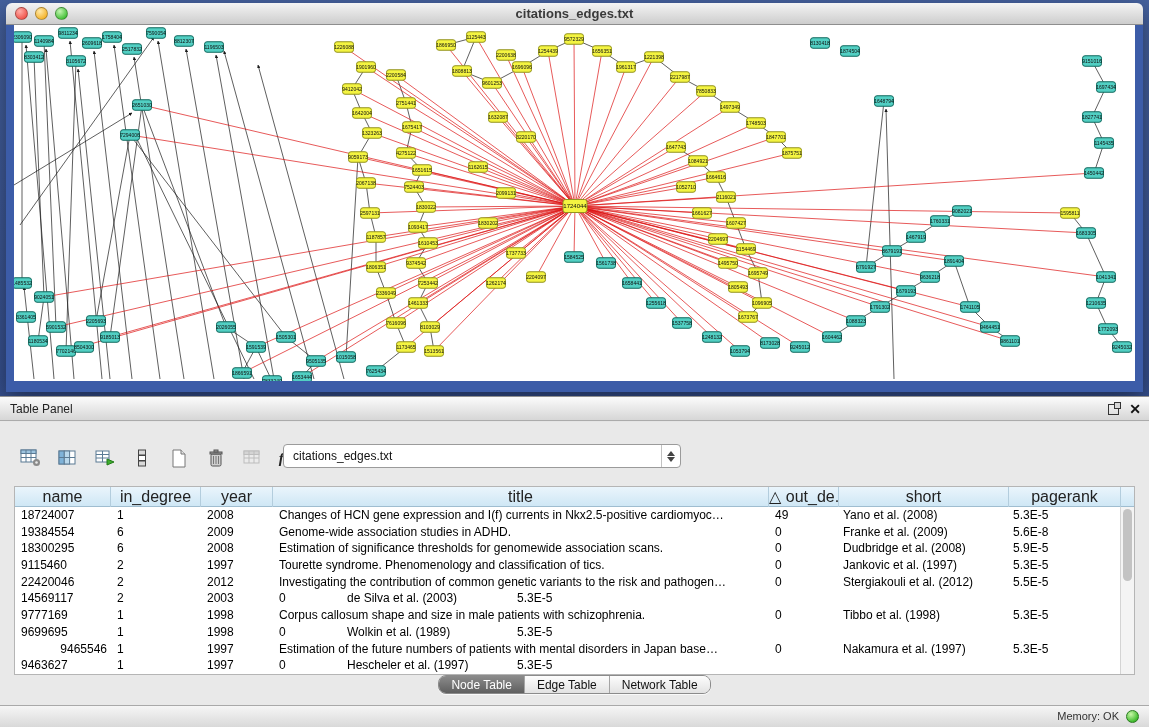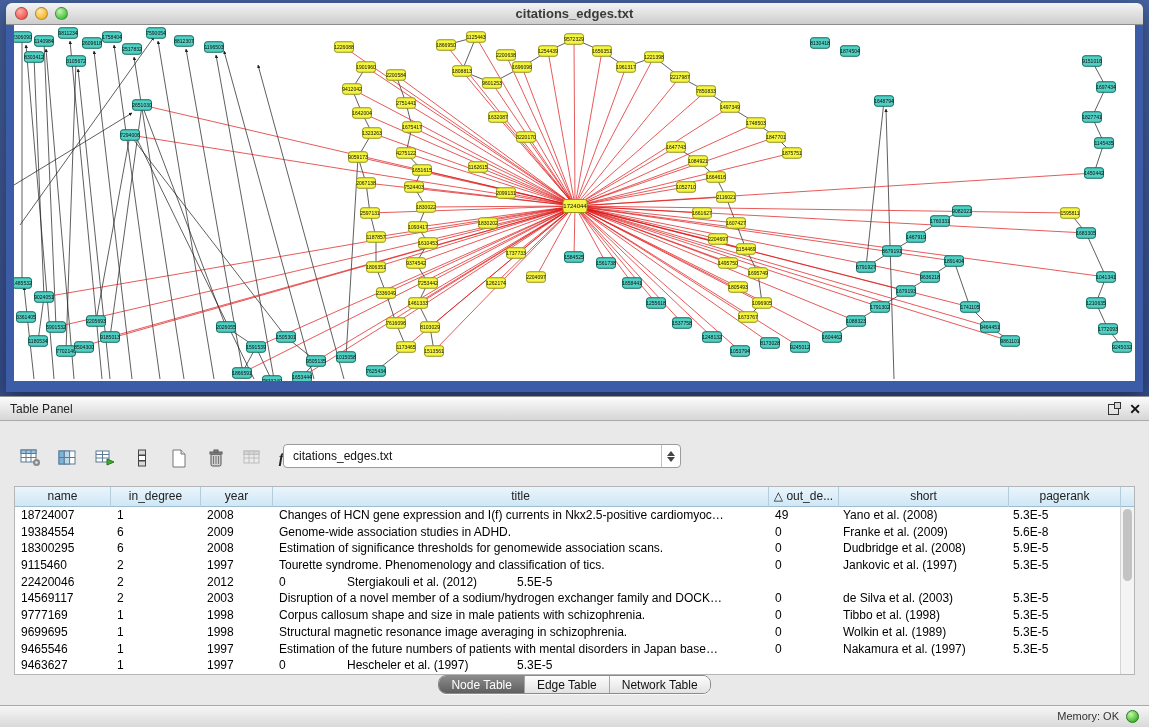--- a/index.html
+++ b/index.html
@@ -57,21 +57,21 @@
   .tri-up { width:0; height:0; border-left:4px solid transparent;
             border-right:4px solid transparent; border-bottom:5px solid #444; }
   .tri-dn { width:0; height:0; border-left:4px solid transparent;
             border-right:4px solid transparent; border-top:5px solid #444; }
 
   
   .table-wrap { position:absolute; left:14px; top:64px; width:1121px; height:189px;
                 background:#ffffff; border:1px solid #b5b5b5; }
   .thead { display:flex; height:20px;
            background:linear-gradient(#eaf5fc,#cfe7f5); border-bottom:1px solid #9fbdd0; }
-  .th { height:20px; line-height:19px; font-size:12px; color:#222; text-align:center;
+  .th { height:20px; line-height:19px; font-size:16px; color:#222; text-align:center;
         border-right:1px solid #b3cddd; overflow:hidden; white-space:nowrap; flex:none; }
   .tbody { position:absolute; left:0; top:20px; right:14px; bottom:0; overflow:hidden; }
   .tr { display:flex; height:16.7px; }
   .td { height:16.7px; line-height:16.5px; font-size:12px; color:#000;
         overflow:hidden; white-space:nowrap; flex:none; padding:0 4px; }
   .td.left { text-align:left; padding-left:6px; }
   .td.center { text-align:left; }
   .vscroll { position:absolute; right:0; top:20px; bottom:0; width:14px;
              background:#f4f4f4; border-left:1px solid #d4d4d4; }
   .vthumb { position:absolute; left:2px; right:2px; top:2px; height:72px;
@@ -990,53 +990,52 @@
           <div class="td left" style="width: 72px;">1997</div>
           <div class="td left" style="width: 496px;">Tourette syndrome. Phenomenology and classification of tics.</div>
           <div class="td left" style="width: 70px;">0</div>
           <div class="td center" style="width: 170px;">Jankovic et al. (1997)</div>
           <div class="td center" style="width: 112px;">5.3E-5</div>
         </div>
         <div class="tr">
           <div class="td left" style="width: 96px;">22420046</div>
           <div class="td left" style="width: 90px;">2</div>
           <div class="td left" style="width: 72px;">2012</div>
+          <div class="td left" style="width: 496px;">Investigating the contribution of common genetic variants to the risk and pathogen…</div>
           <div class="td left" style="width: 70px;">0</div>
           <div class="td center" style="width: 170px;">Stergiakouli et al. (2012)</div>
           <div class="td center" style="width: 112px;">5.5E-5</div>
         </div>
         <div class="tr">
           <div class="td left" style="width: 96px;">14569117</div>
           <div class="td left" style="width: 90px;">2</div>
           <div class="td left" style="width: 72px;">2003</div>
-          <div class="td left" style="width: 496px;">Disruption of a novel member of a sodium/hydrogen exchanger family and DOCK…</div>
           <div class="td left" style="width: 70px;">0</div>
           <div class="td center" style="width: 170px;">de Silva et al. (2003)</div>
           <div class="td center" style="width: 112px;">5.3E-5</div>
         </div>
         <div class="tr">
           <div class="td left" style="width: 96px;">9777169</div>
           <div class="td left" style="width: 90px;">1</div>
           <div class="td left" style="width: 72px;">1998</div>
           <div class="td left" style="width: 496px;">Corpus callosum shape and size in male patients with schizophrenia.</div>
           <div class="td left" style="width: 70px;">0</div>
           <div class="td center" style="width: 170px;">Tibbo et al. (1998)</div>
           <div class="td center" style="width: 112px;">5.3E-5</div>
         </div>
         <div class="tr">
           <div class="td left" style="width: 96px;">9699695</div>
           <div class="td left" style="width: 90px;">1</div>
           <div class="td left" style="width: 72px;">1998</div>
-          <div class="td left" style="width: 496px;">Structural magnetic resonance image averaging in schizophrenia.</div>
           <div class="td left" style="width: 70px;">0</div>
           <div class="td center" style="width: 170px;">Wolkin et al. (1989)</div>
           <div class="td center" style="width: 112px;">5.3E-5</div>
         </div>
         <div class="tr">
-          <div class="td left" style="width: 96px;">9465546</div>
+          <div class="td left" style="width: 96px; text-align: right;">9465546</div>
           <div class="td left" style="width: 90px;">1</div>
           <div class="td left" style="width: 72px;">1997</div>
           <div class="td left" style="width: 496px;">Estimation of the future numbers of patients with mental disorders in Japan base…</div>
           <div class="td left" style="width: 70px;">0</div>
           <div class="td center" style="width: 170px;">Nakamura et al. (1997)</div>
           <div class="td center" style="width: 112px;">5.3E-5</div>
         </div>
         <div class="tr">
           <div class="td left" style="width: 96px;">9463627</div>
           <div class="td left" style="width: 90px;">1</div>

